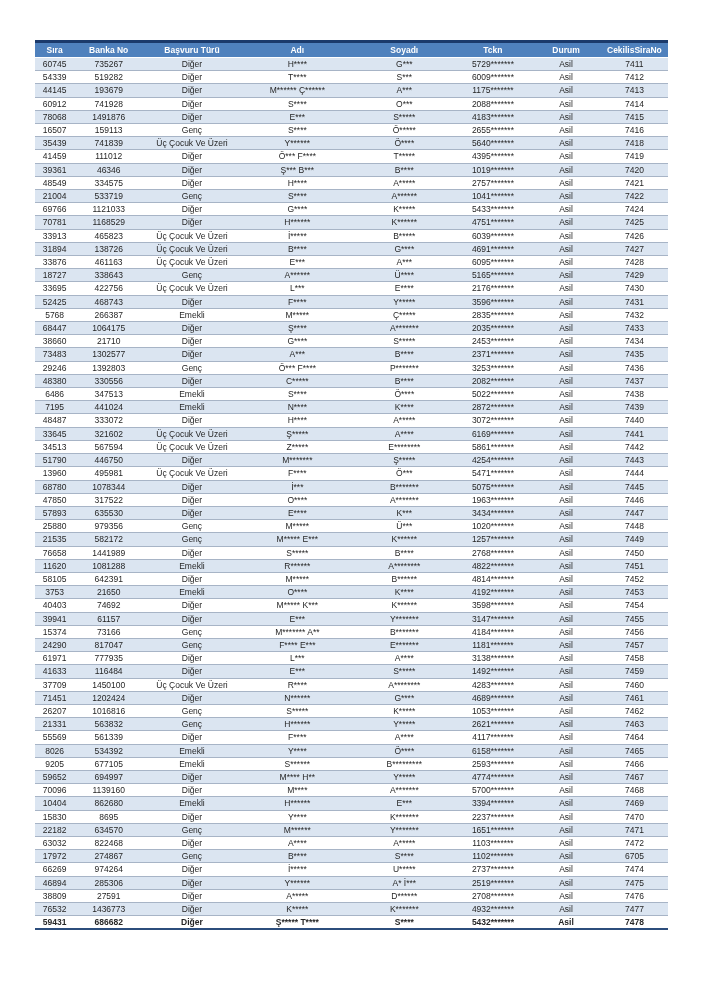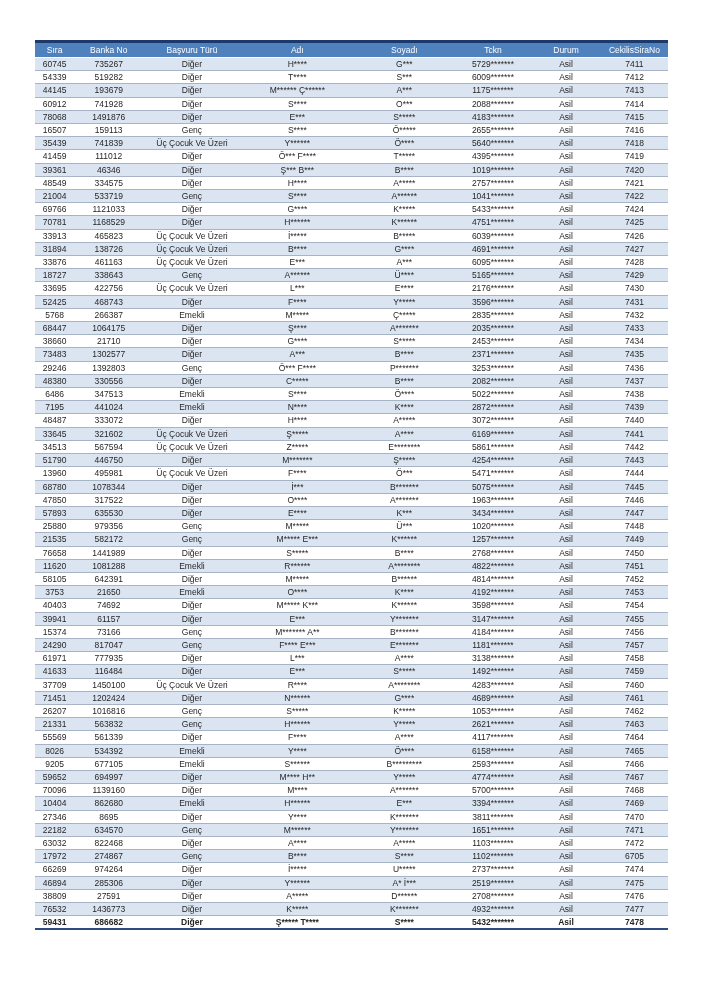--- a/index.html
+++ b/index.html
@@ -36,21 +36,21 @@
   col.c3 { width: 15.4%; }
   col.c4 { width: 17.9%; }
   col.c5 { width: 15.9%; }
   col.c6 { width: 12.1%; }
   col.c7 { width: 11.0%; }
   col.c8 { width: 10.6%; }
   thead th {
     background: #4f81bd;
     color: #ffffff;
     font-size: 8.5px;
-    font-weight: normal;
+    font-weight: bold;
     height: 14px;
     padding: 0 2px;
     text-align: center;
     vertical-align: middle;
     border-bottom: 1px solid #ffffff;
     white-space: nowrap;
     overflow: hidden;
   }
   tbody td {
     font-size: 8.5px;
@@ -661,26 +661,26 @@
             <td>10404</td>
             <td>862680</td>
             <td>Emekli</td>
             <td>H******</td>
             <td>E***</td>
             <td>3394*******</td>
             <td>Asil</td>
             <td>7469</td>
           </tr>
           <tr>
-            <td>27346</td>
+            <td>15830</td>
             <td>8695</td>
             <td>Diğer</td>
             <td>Y****</td>
             <td>K*******</td>
-            <td>3811*******</td>
+            <td>2237*******</td>
             <td>Asil</td>
             <td>7470</td>
           </tr>
           <tr>
             <td>22182</td>
             <td>634570</td>
             <td>Genç</td>
             <td>M******</td>
             <td>Y*******</td>
             <td>1651*******</td>

